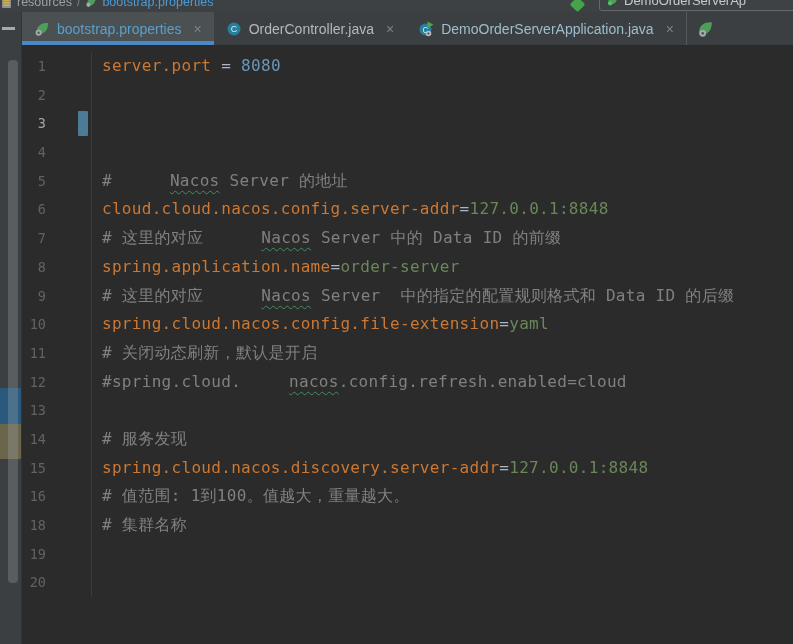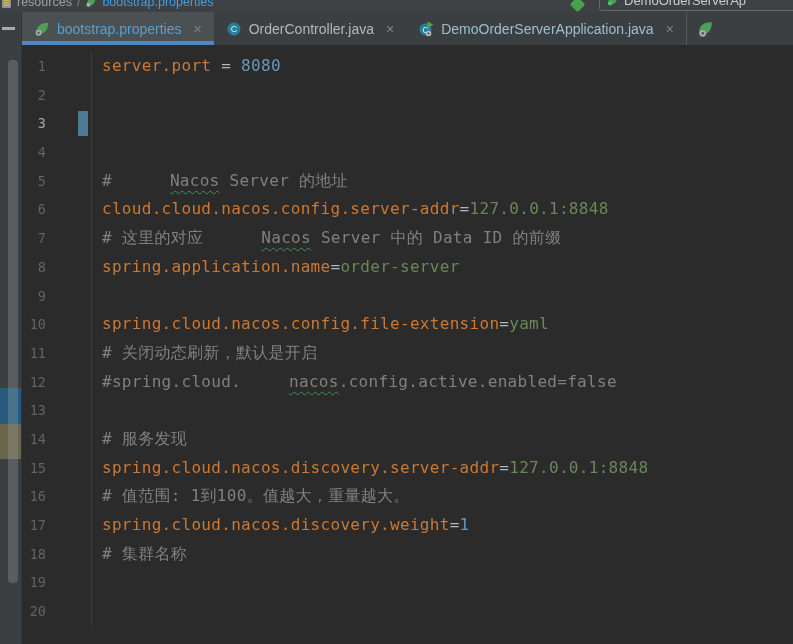--- a/index.html
+++ b/index.html
@@ -197,60 +197,56 @@
             <div class="codeln"><span class="tk-com"># 这里的对应 </span><span class="tk-com-typo">Nacos</span><span class="tk-com"> Server 中的 Data ID 的前缀</span></div>
           </div>
           <div class="line">
             <div class="ln">8</div>
             <div class="gut"></div>
             <div class="codeln"><span class="tk-key">spring.application.name</span><span class="tk-op">=</span><span class="tk-str">order-server</span></div>
           </div>
           <div class="line">
             <div class="ln">9</div>
             <div class="gut"></div>
+            <div class="codeln"><span class="tk-com"># 这里的对应 </span><span class="tk-com-typo">Nacos</span><span class="tk-com"> Server  中的指定的配置规则格式和 Data ID 的后缀</span></div>
           </div>
           <div class="line">
             <div class="ln">10</div>
             <div class="gut"></div>
             <div class="codeln"><span class="tk-key">spring.cloud.nacos.config.file-extension</span><span class="tk-op">=</span><span class="tk-str">yaml</span></div>
           </div>
           <div class="line">
             <div class="ln">11</div>
             <div class="gut"></div>
             <div class="codeln"><span class="tk-com"># 关闭动态刷新，默认是开启</span></div>
           </div>
           <div class="line">
             <div class="ln">12</div>
             <div class="gut"></div>
-            <div class="codeln"><span class="tk-com">#spring.cloud.</span><span class="tk-com-typo">nacos</span><span class="tk-com">.config.active.enabled=false</span></div>
+            <div class="codeln"><span class="tk-com">#spring.cloud.</span><span class="tk-com-typo">nacos</span><span class="tk-com">.config.refresh.enabled=cloud</span></div>
           </div>
           <div class="line">
             <div class="ln">13</div>
             <div class="gut"></div>
             <div class="codeln"></div>
           </div>
           <div class="line">
             <div class="ln">14</div>
             <div class="gut"></div>
             <div class="codeln"><span class="tk-com"># 服务发现</span></div>
           </div>
           <div class="line">
             <div class="ln">15</div>
             <div class="gut"></div>
             <div class="codeln"><span class="tk-key">spring.cloud.nacos.discovery.server-addr</span><span class="tk-op">=</span><span class="tk-str">127.0.0.1:8848</span></div>
           </div>
           <div class="line">
             <div class="ln">16</div>
             <div class="gut"></div>
             <div class="codeln"><span class="tk-com"># 值范围: 1到100。值越大，重量越大。</span></div>
-          </div>
-          <div class="line">
-            <div class="ln">17</div>
-            <div class="gut"></div>
-            <div class="codeln"><span class="tk-key">spring.cloud.nacos.discovery.weight</span><span class="tk-op">=</span><span class="tk-num">1</span></div>
           </div>
           <div class="line">
             <div class="ln">18</div>
             <div class="gut"></div>
             <div class="codeln"><span class="tk-com"># 集群名称</span></div>
           </div>
           <div class="line">
             <div class="ln">19</div>
             <div class="gut"></div>
           </div>

